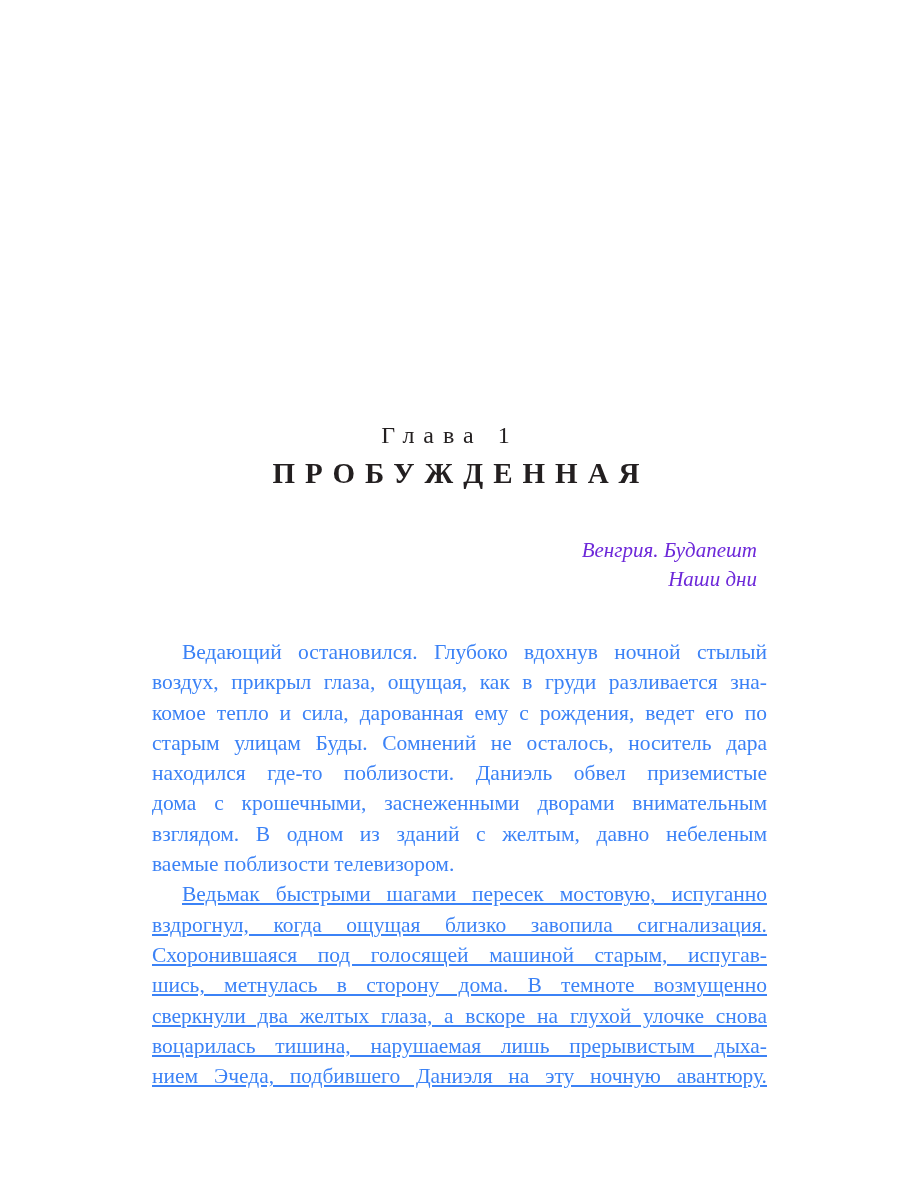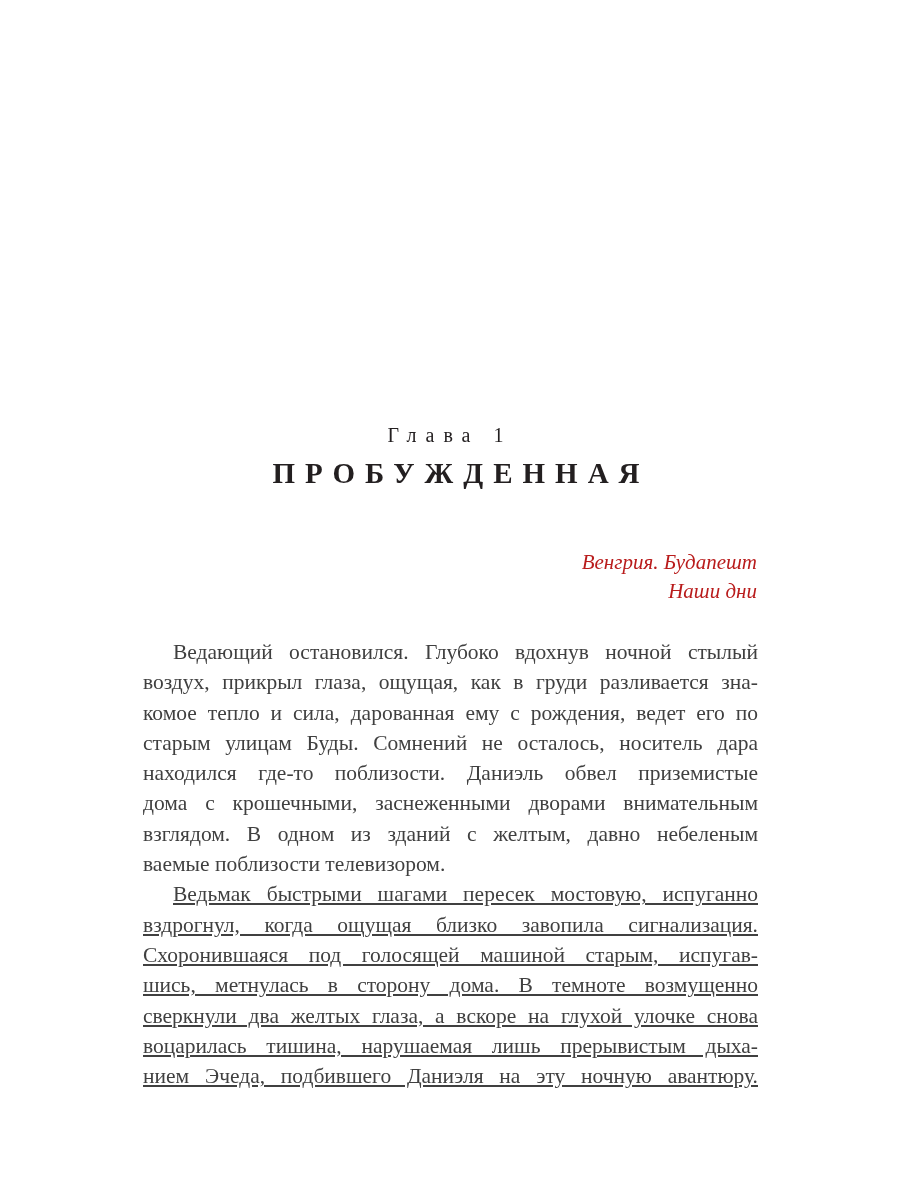--- a/index.html
+++ b/index.html
@@ -20,21 +20,21 @@
       left: 0; top: 0;
       width: 900px; height: 1200px;
       background: #ffffff;
     }
     .chapter-number {
       position: absolute;
       top: 418px;
       left: 0;
       width: 900px;
       text-align: center;
-      font-size: 20px;
+      font-size: 24px;
       letter-spacing: 9px;
       line-height: 34px;
       font-weight: normal;
       color: #231f20;
     }
     .chapter-title {
       position: absolute;
       top: 456px;
       left: 0;
       width: 900px;
@@ -42,37 +42,37 @@
       font-size: 29px;
       letter-spacing: 10px;
       line-height: 34px;
       font-weight: bold;
       color: #231f20;
       padding-left: 22px;
       box-sizing: border-box;
     }
     .epigraph {
       position: absolute;
-      top: 548px;
+      top: 536px;
       right: 143px;
       text-align: right;
       font-style: italic;
       font-size: 21px;
       line-height: 29px;
-      color: #b91c1c;
+      color: #6d28d9;
     }
     .epigraph div { white-space: nowrap; }
     .body-text {
       position: absolute;
       top: 637px;
-      left: 143px;
+      left: 152px;
       width: 615px;
       font-size: 21.5px;
       line-height: 30.3px;
-      color: #404040;
+      color: #3b82f6;
     }
     .line {
       display: block;
       text-align: justify;
       text-align-last: justify;
       white-space: nowrap;
       height: 30.3px;
     }
     .line.last {
       text-align-last: left;

